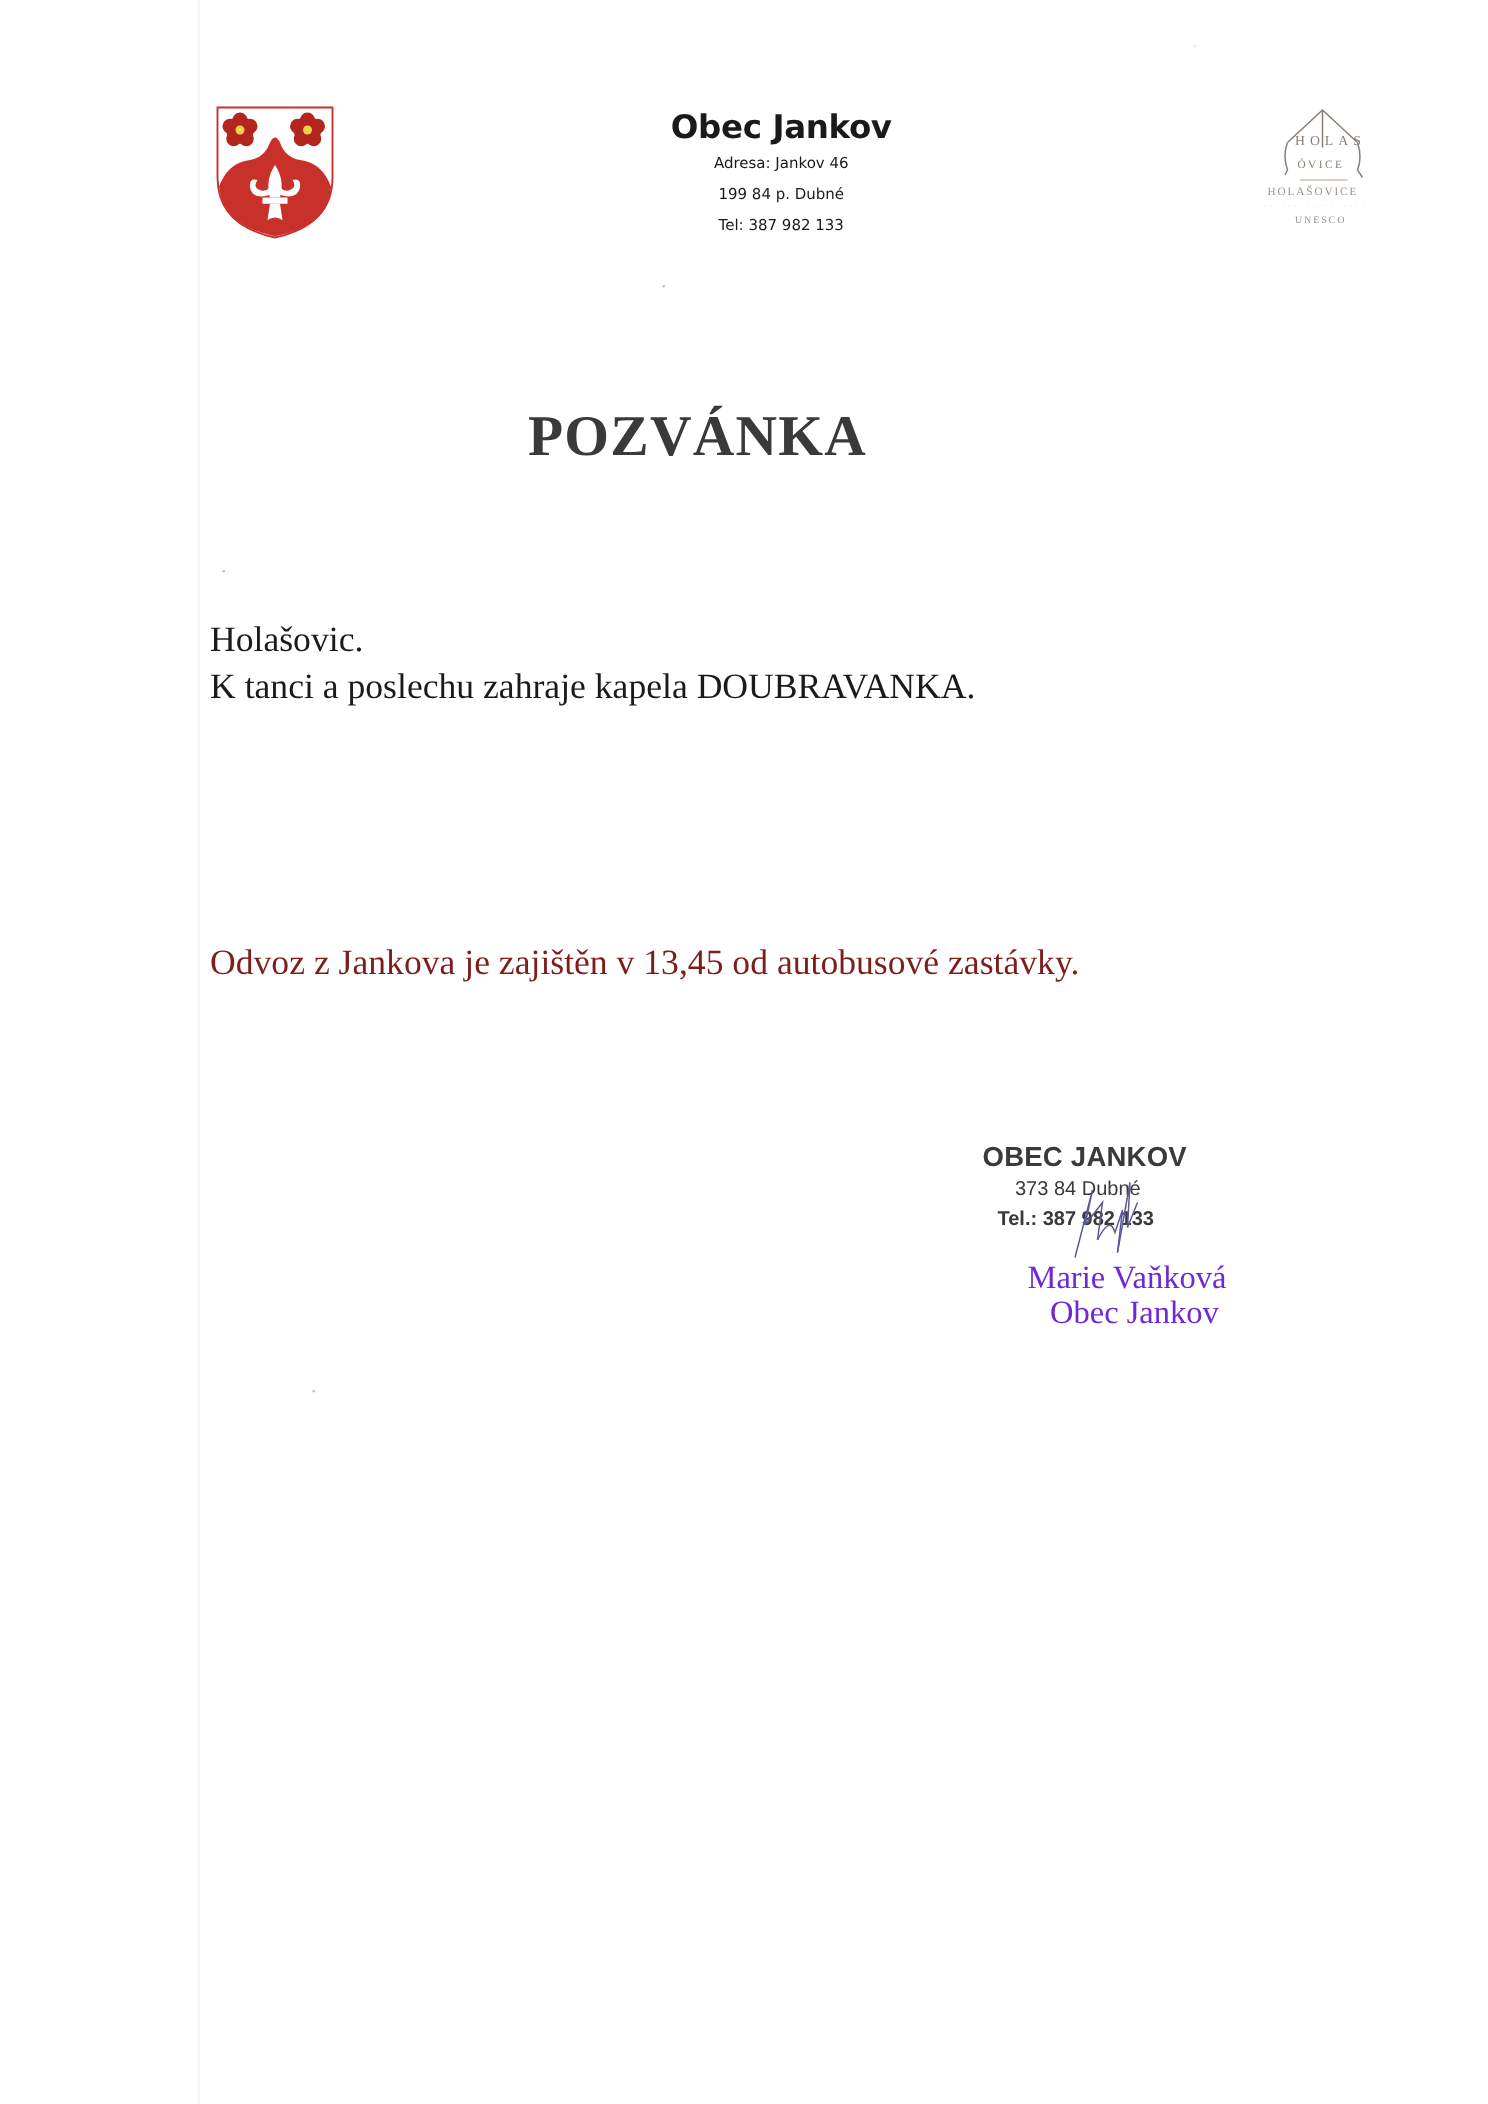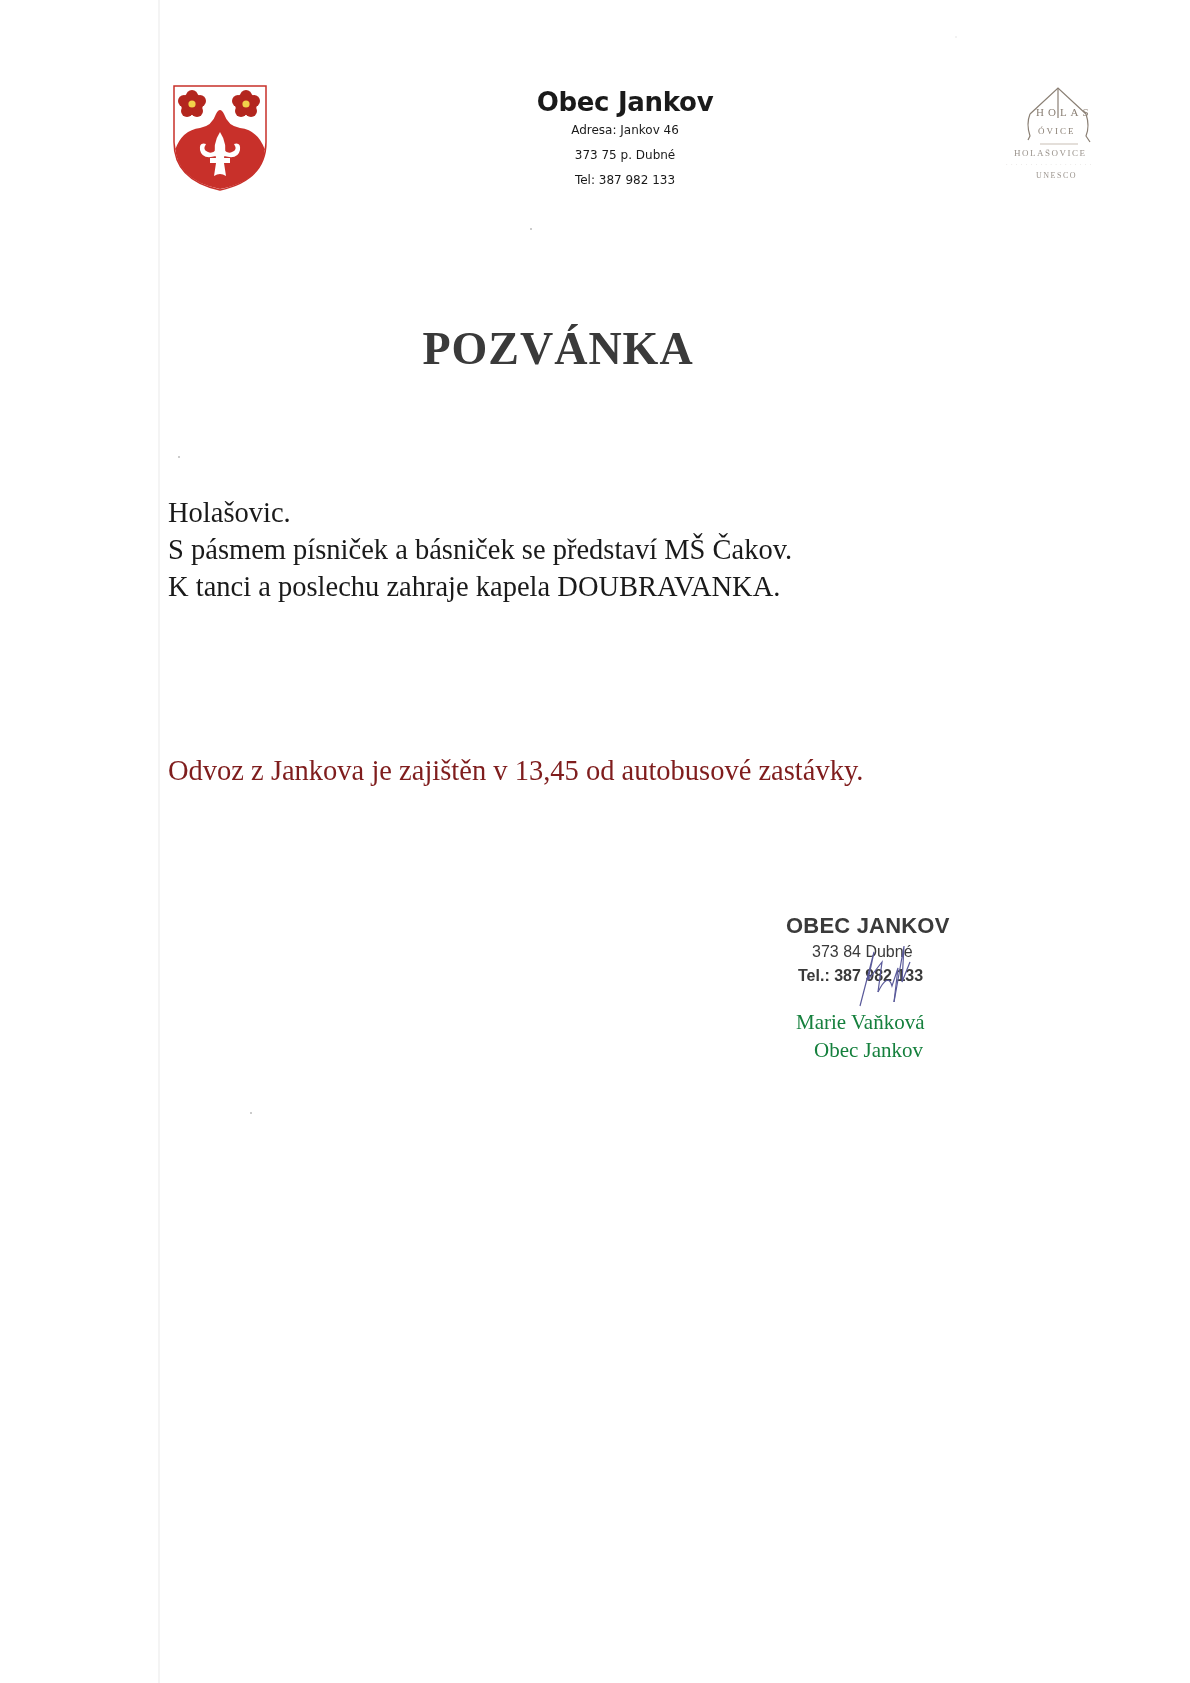--- a/index.html
+++ b/index.html
@@ -13,21 +13,21 @@
     .invitation-title { position: absolute; left: 0; width: 1116px; top: 322px; text-align: center; font-family: "Liberation Serif", serif; font-weight: bold; font-size: 46px; letter-spacing: 1px; color: #3a3a3a; }
     .body-text { position: absolute; left: 168px; top: 494px; width: 900px; font-size: 28.5px; line-height: 37px; color: #1a1a1a; }
     .body-text p { margin: 0; }
     .transport { position: absolute; left: 168px; top: 752px; width: 900px; font-size: 28.5px; line-height: 37px; color: #7f1d1d; }
     .stamp { position: absolute; left: 786px; top: 912px; width: 200px; font-family: "Liberation Sans", sans-serif; color: #3a3a3a; }
     .stamp .s-title { font-weight: bold; font-size: 22px; line-height: 28px; letter-spacing: 0.2px; }
     .stamp .s-line { font-size: 16px; line-height: 24px; }
     .stamp .s-line.l1 { padding-left: 26px; }
     .stamp .s-line.l2 { padding-left: 12px; font-weight: bold; }
     .signature { position: absolute; left: 858px; top: 932px; width: 60px; height: 80px; }
-    .signer { position: absolute; left: 796px; top: 1008px; width: 220px; font-size: 21px; line-height: 28px; color: #15803d; }
+    .signer { position: absolute; left: 822px; top: 1008px; width: 220px; font-size: 26px; line-height: 28px; color: #6d28d9; }
     .signer .org { padding-left: 18px; }
     .speck { position: absolute; width: 2px; height: 2px; background: #bbb; border-radius: 1px; }
   </style>
 </head>
 <body>
 
 <div class="scan-edge"></div>
 
 <svg class="emblem" viewBox="0 0 96 108">
   <path d="M2 2 H94 V58 Q94 96 48 106 Q2 96 2 58 Z" fill="#ffffff" stroke="#c8302a" stroke-width="1.5"></path>
@@ -56,21 +56,21 @@
     <path d="M44 72 Q30 76 28 66 Q27 58 34 60 Q30 66 36 68 Q40 70 44 66 Z"></path>
     <path d="M52 72 Q66 76 68 66 Q69 58 62 60 Q66 66 60 68 Q56 70 52 66 Z"></path>
     <rect x="38" y="74" width="20" height="5"></rect>
     <path d="M44 79 L52 79 L54 92 Q48 88 42 92 Z"></path>
   </g>
 </svg>
 
 <div class="header">
   <div class="title">Obec Jankov</div>
   <div class="line">Adresa: Jankov 46</div>
-  <div class="line">373 75 p. Dubné</div>
+  <div class="line">199 84 p. Dubné</div>
   <div class="line">Tel: 387 982 133</div>
 </div>
 
 <svg class="partner-logo" viewBox="0 0 118 104">
   <g stroke="#8a7f74" stroke-width="1.2" fill="none">
     <path d="M30 30 L58 4 L86 30"></path>
     <path d="M58 4 L58 34"></path>
     <path d="M30 30 Q26 40 30 52 L28 56"></path>
     <path d="M86 30 Q90 42 86 52 L90 58"></path>
     <line x1="40" y1="60" x2="78" y2="60" stroke="#c9c0b6"></line>
@@ -81,21 +81,20 @@
     <text x="14" y="72" font-size="9" letter-spacing="1.5" fill="#9a938c">HOLAŠOVICE</text>
     <text x="6" y="82" font-size="5" letter-spacing="1" fill="#c2bcb6">· · · · · · · · · · · · · · · · · ·</text>
     <text x="36" y="94" font-size="8" letter-spacing="1.5" fill="#9a938c">UNESCO</text>
   </g>
 </svg>
 
 <div class="invitation-title">POZVÁNKA</div>
 
 <div class="body-text">
   <p>Holašovic.</p>
-  <p>S pásmem písniček a básniček se představí MŠ Čakov.</p>
   <p>K tanci a poslechu zahraje kapela DOUBRAVANKA.</p>
 </div>
 
 <div class="transport">Odvoz z Jankova je zajištěn v 13,45 od autobusové zastávky.</div>
 
 <div class="stamp">
   <div class="s-title">OBEC JANKOV</div>
   <div class="s-line l1">373 84  Dubné</div>
   <div class="s-line l2">Tel.: 387 982 133</div>
 </div>

